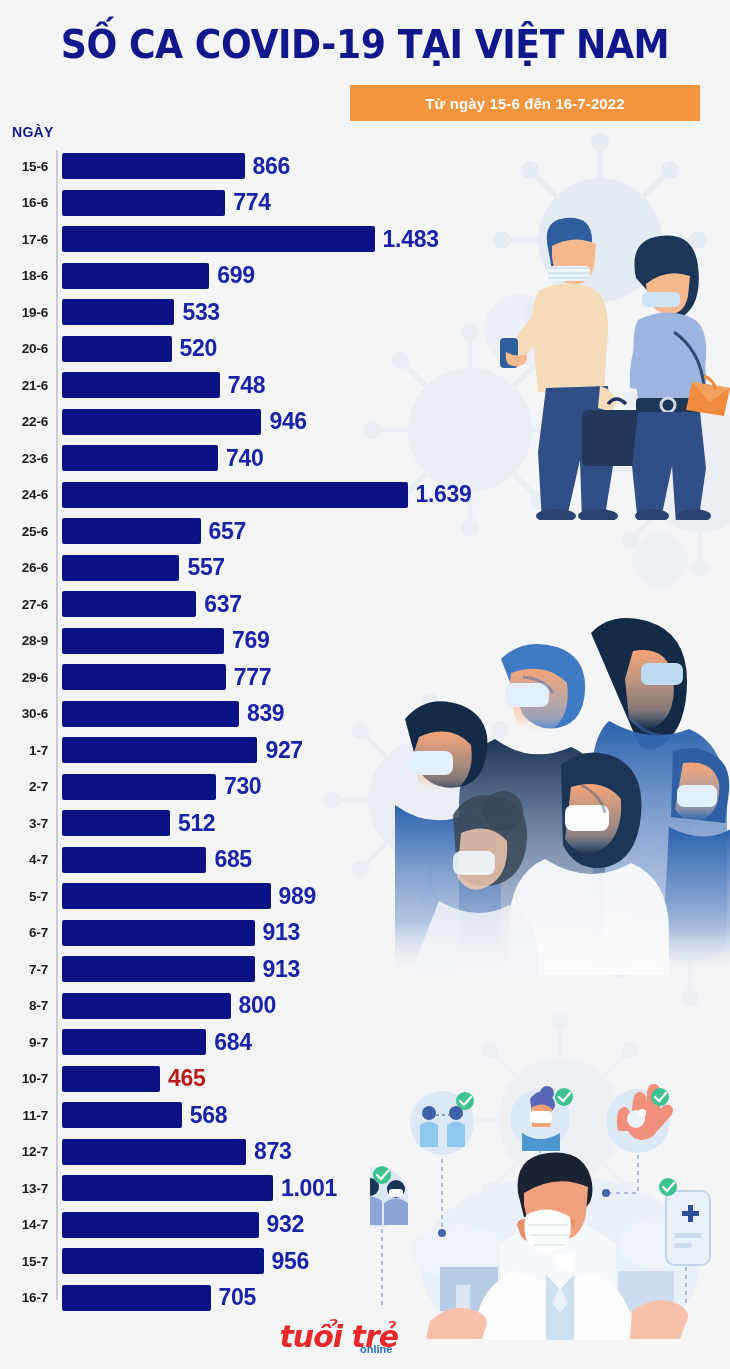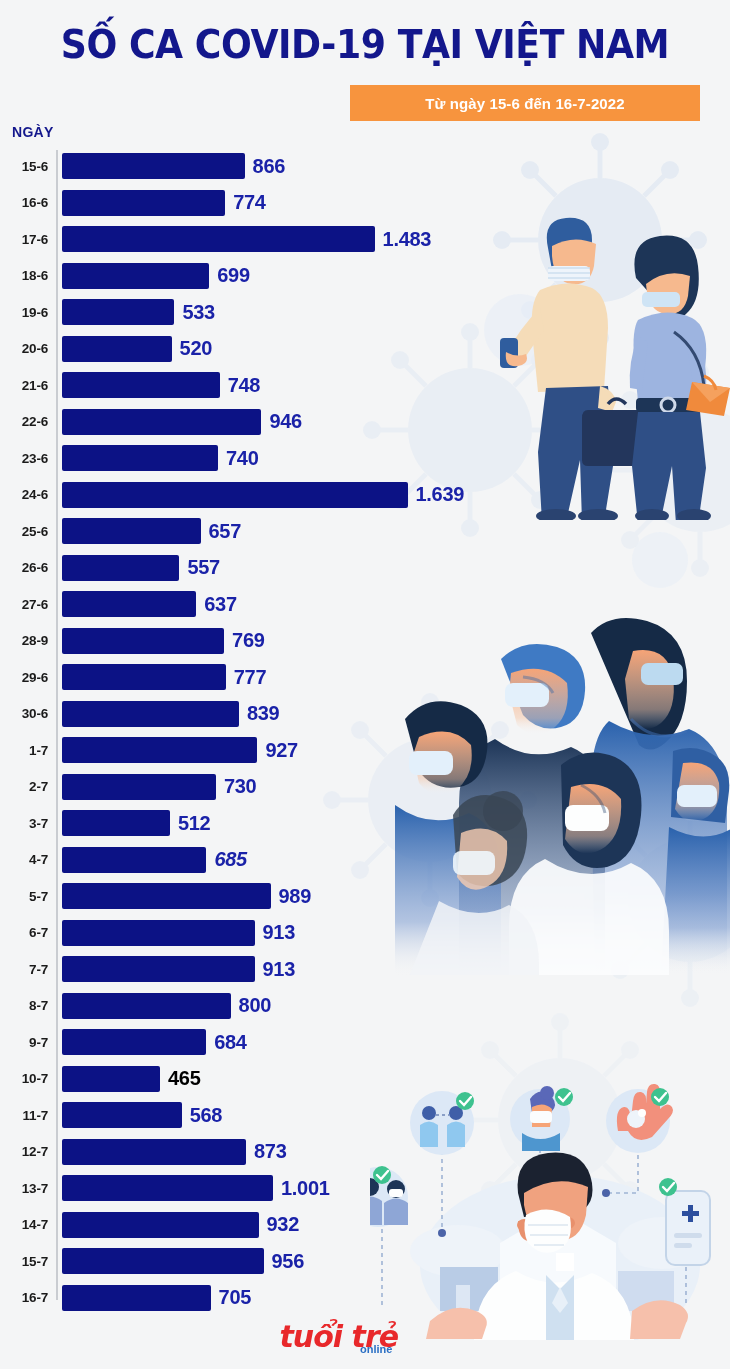--- a/index.html
+++ b/index.html
@@ -86,21 +86,21 @@
     left: 62px; top: 0;
     height: 100%;
     display: flex; align-items: center;
   }
   .bar {
     height: 26px;
     background: #0c1285;
     border-radius: 2px;
   }
   .bar-value {
-    font-size: 20px;
+    font-size: 23px;
     font-weight: 800;
     color: #1a22a8;
     margin-left: 8px;
     white-space: nowrap;
     letter-spacing: -0.3px;
   }
 
   
   .illus { position: absolute; pointer-events: none; }
   #illus-couple { left: 440px; top: 160px; width: 290px; height: 360px; }
@@ -314,21 +314,21 @@
         <div class="row-label">3-7</div>
         <div class="bar-wrap">
           <div class="bar" style="width: 107.9px; background: rgb(12, 18, 133);"></div>
           <div class="bar-value" style="color: rgb(26, 34, 168);">512</div>
         </div>
       </div>
       <div class="row">
         <div class="row-label">4-7</div>
         <div class="bar-wrap">
           <div class="bar" style="width: 144.4px; background: rgb(12, 18, 133);"></div>
-          <div class="bar-value" style="color: rgb(26, 34, 168); font-style: italic;">685</div>
+          <div class="bar-value" style="color: rgb(26, 34, 168);">685</div>
         </div>
       </div>
       <div class="row">
         <div class="row-label">5-7</div>
         <div class="bar-wrap">
           <div class="bar" style="width: 208.5px; background: rgb(12, 18, 133);"></div>
           <div class="bar-value" style="color: rgb(26, 34, 168);">989</div>
         </div>
       </div>
       <div class="row">
@@ -356,21 +356,21 @@
         <div class="row-label">9-7</div>
         <div class="bar-wrap">
           <div class="bar" style="width: 144.2px; background: rgb(12, 18, 133);"></div>
           <div class="bar-value" style="color: rgb(26, 34, 168);">684</div>
         </div>
       </div>
       <div class="row">
         <div class="row-label">10-7</div>
         <div class="bar-wrap">
           <div class="bar" style="width: 98px; background: rgb(12, 18, 133);"></div>
-          <div class="bar-value" style="color: #000000;">465</div>
+          <div class="bar-value" style="color: #b91c1c;">465</div>
         </div>
       </div>
       <div class="row">
         <div class="row-label">11-7</div>
         <div class="bar-wrap">
           <div class="bar" style="width: 119.7px; background: rgb(12, 18, 133);"></div>
           <div class="bar-value" style="color: rgb(26, 34, 168);">568</div>
         </div>
       </div>
       <div class="row">

